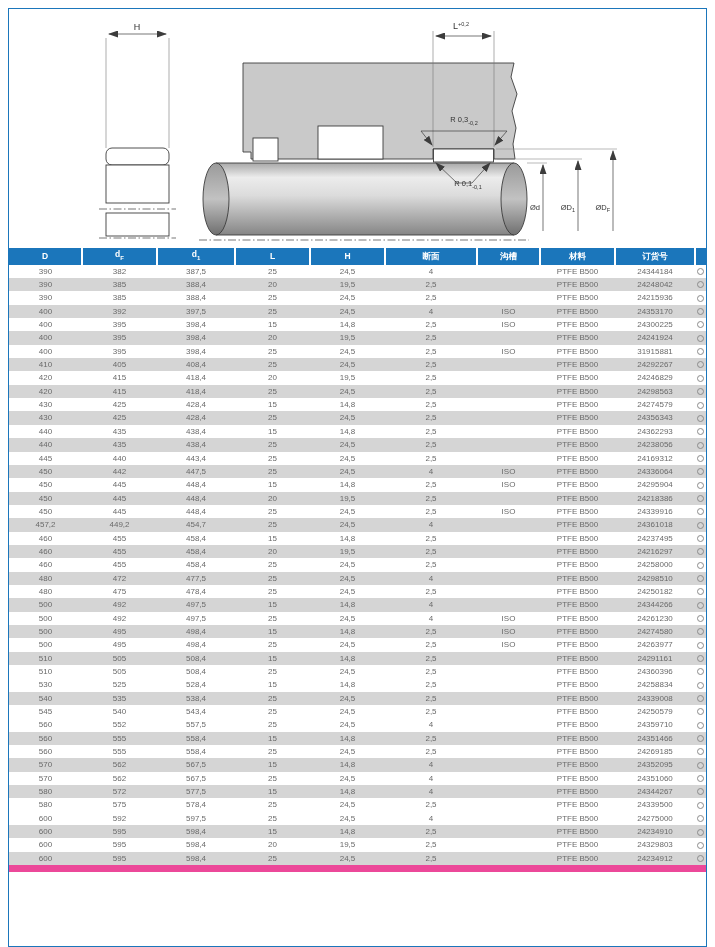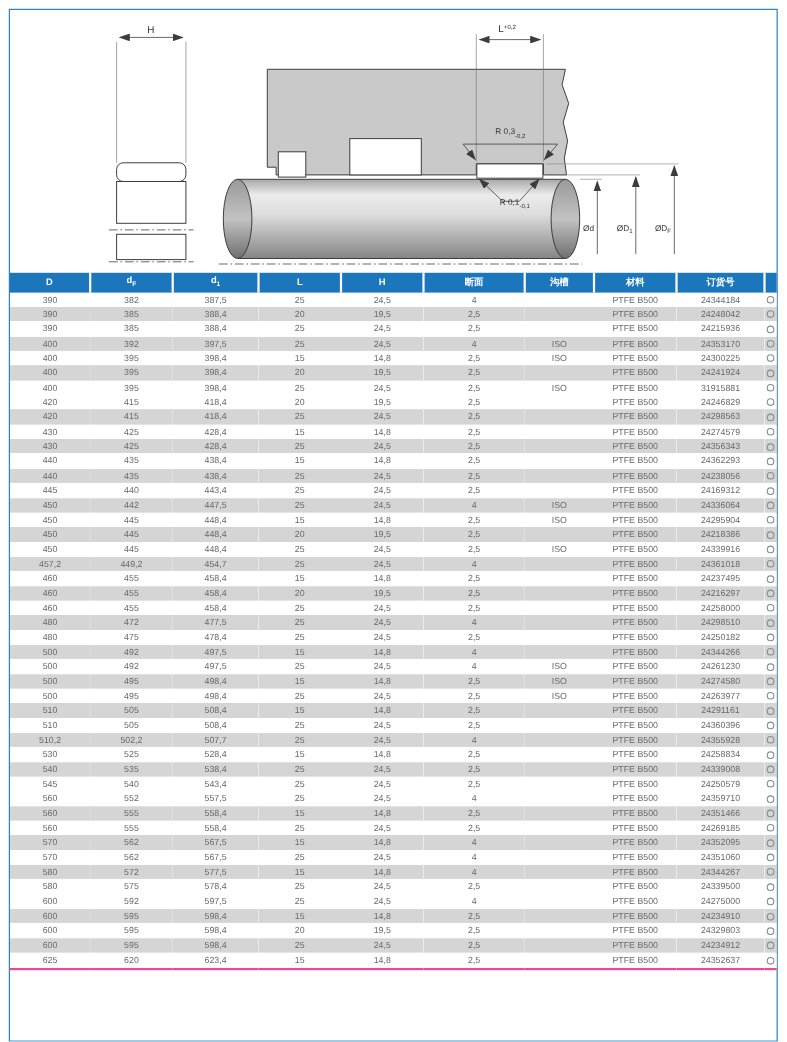--- a/index.html
+++ b/index.html
@@ -17,21 +17,21 @@
   table.data-table thead th{background:#1b76bb;color:#ffffff;font-size:8.5px;
       font-weight:bold;height:13px;padding:0;border-left:2px solid #ffffff;
       text-align:center;vertical-align:middle;line-height:13px;}
   table.data-table thead th:first-child{border-left:none;}
   table.data-table thead th sub{font-size:6px;}
   table.data-table tbody td{font-size:8px;color:#6a6a6a;text-align:center;
       padding:0;height:13.35px;line-height:13.35px;white-space:nowrap;
       overflow:hidden;vertical-align:middle;}
   table.data-table tbody tr{background:#ffffff;}
   table.data-table tbody tr.alt{background:#d5d5d5;}
-  table.data-table tbody{border-bottom:2px solid #ec4899;}
+  table.data-table tbody{border-bottom:7px solid #ec4899;}
   .circ{display:inline-block;width:5px;height:5px;border:1px solid #8b8b8b;
         border-radius:50%;vertical-align:middle;}
 </style>
 </head>
 <body>
 
 <div class="page">
   <div class="frame">
 
     <svg class="drawing" viewBox="0 0 697 239" xmlns="http://www.w3.org/2000/svg">
@@ -229,20 +229,32 @@
             <td>395</td>
             <td>398,4</td>
             <td>25</td>
             <td>24,5</td>
             <td>2,5</td>
             <td>ISO</td>
             <td>PTFE B500</td>
             <td>31915881</td>
             <td><span class="circ"></span></td>
           </tr>
+          <tr class="alt">
+            <td>410</td>
+            <td>405</td>
+            <td>408,4</td>
+            <td>25</td>
+            <td>24,5</td>
+            <td>2,5</td>
+            <td></td>
+            <td>PTFE B500</td>
+            <td>24292267</td>
+            <td><span class="circ"></span></td>
+          </tr>
           <tr>
             <td>420</td>
             <td>415</td>
             <td>418,4</td>
             <td>20</td>
             <td>19,5</td>
             <td>2,5</td>
             <td></td>
             <td>PTFE B500</td>
             <td>24246829</td>
@@ -505,32 +517,20 @@
             <td>505</td>
             <td>508,4</td>
             <td>25</td>
             <td>24,5</td>
             <td>2,5</td>
             <td></td>
             <td>PTFE B500</td>
             <td>24360396</td>
             <td><span class="circ"></span></td>
           </tr>
-          <tr class="alt">
-            <td>510,2</td>
-            <td>502,2</td>
-            <td>507,7</td>
-            <td>25</td>
-            <td>24,5</td>
-            <td>4</td>
-            <td></td>
-            <td>PTFE B500</td>
-            <td>24355928</td>
-            <td><span class="circ"></span></td>
-          </tr>
           <tr>
             <td>530</td>
             <td>525</td>
             <td>528,4</td>
             <td>15</td>
             <td>14,8</td>
             <td>2,5</td>
             <td></td>
             <td>PTFE B500</td>
             <td>24258834</td>
@@ -685,29 +685,17 @@
             <td>595</td>
             <td>598,4</td>
             <td>25</td>
             <td>24,5</td>
             <td>2,5</td>
             <td></td>
             <td>PTFE B500</td>
             <td>24234912</td>
             <td><span class="circ"></span></td>
           </tr>
-          <tr>
-            <td>625</td>
-            <td>620</td>
-            <td>623,4</td>
-            <td>15</td>
-            <td>14,8</td>
-            <td>2,5</td>
-            <td></td>
-            <td>PTFE B500</td>
-            <td>24352637</td>
-            <td><span class="circ"></span></td>
-          </tr>
         </tbody>
     </table>
 
   </div>
 </div>
 
 </body></html>

